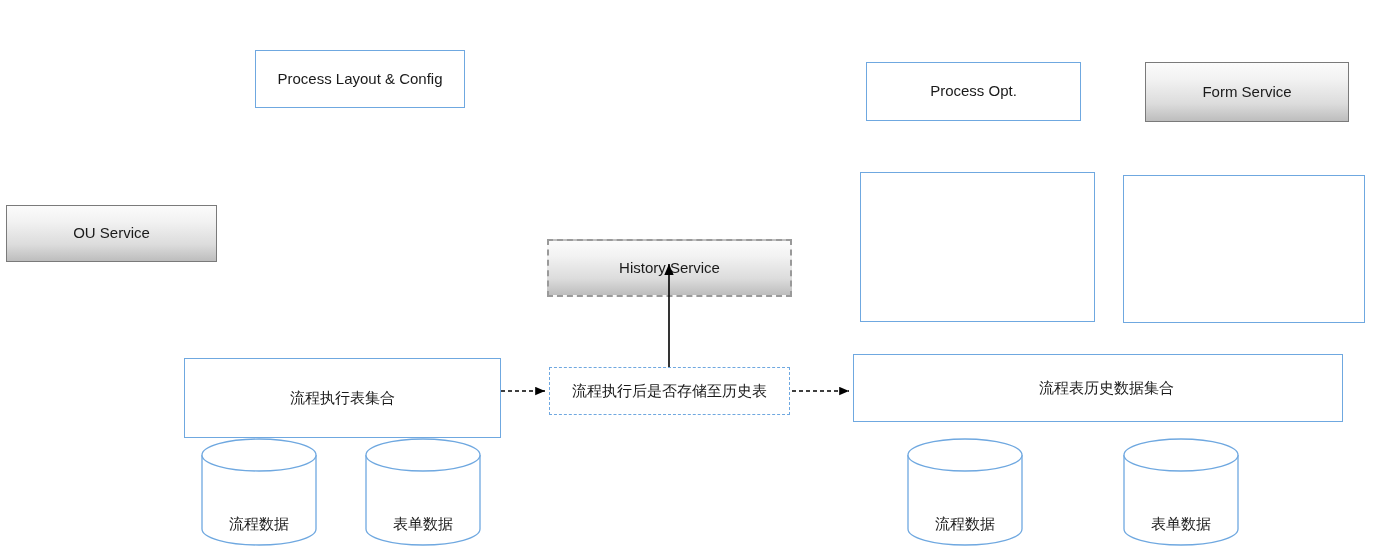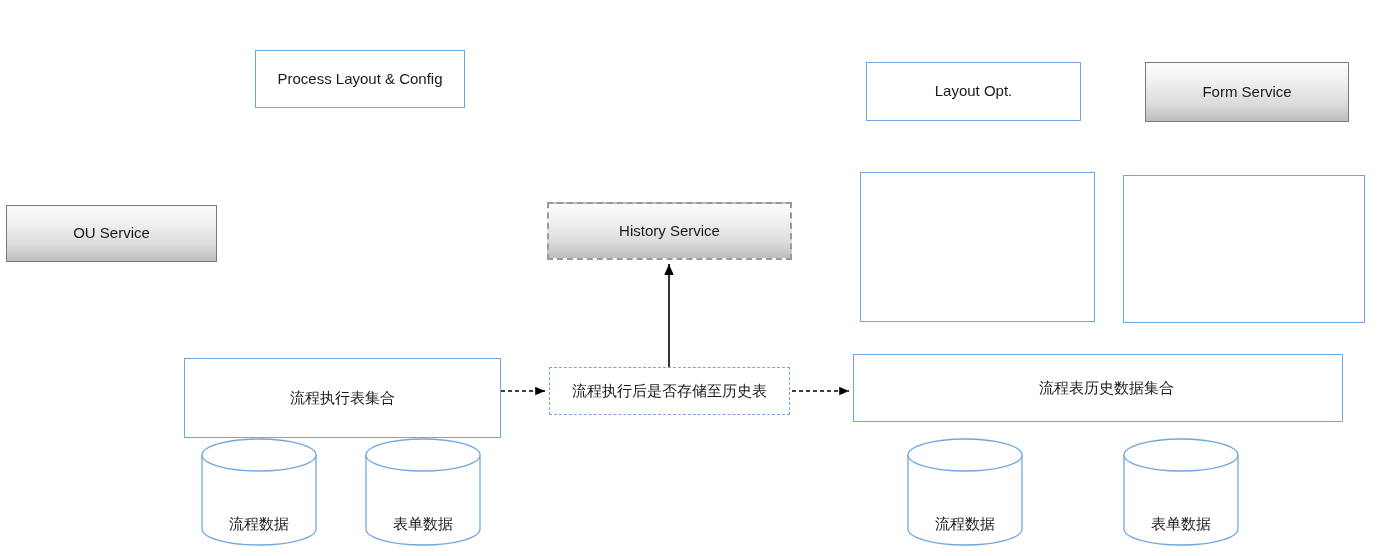--- a/index.html
+++ b/index.html
@@ -43,20 +43,21 @@
   }
   
   .gray-box {
     border: 1px solid #7a7a7a;
     background: linear-gradient(to bottom, #fbfbfb 0%, #f2f2f2 28%, #dcdcdc 70%, #bdbdbd 100%);
     font-size: 15px;
     color: #1a1a1a;
   }
   .gray-box.dashed {
     border: 2px dashed #9a9a9a;
+    margin-top: 37px;
   }
 
   
   .blue-dashed-box {
     border: 1px dashed #6fa8e0;
     background: #ffffff;
     font-size: 15px;
   }
 
   .cn {
@@ -87,21 +88,21 @@
 </head>
 <body>
 
 <div id="canvas">
 
   <div class="node blue-box" style="left:255px; top:50px; width:210px; height:58px;">
     <span>Process Layout &amp; Config</span>
   </div>
 
   <div class="node blue-box" style="left:866px; top:62px; width:215px; height:59px;">
-    <span>Layout Opt.</span>
+    <span>Process Opt.</span>
   </div>
 
   <div class="node gray-box" style="left:1145px; top:62px; width:204px; height:60px;">
     <span>Form Service</span>
   </div>
 
   <div class="node gray-box" style="left:6px; top:205px; width:211px; height:57px;">
     <span>OU Service</span>
   </div>
 

